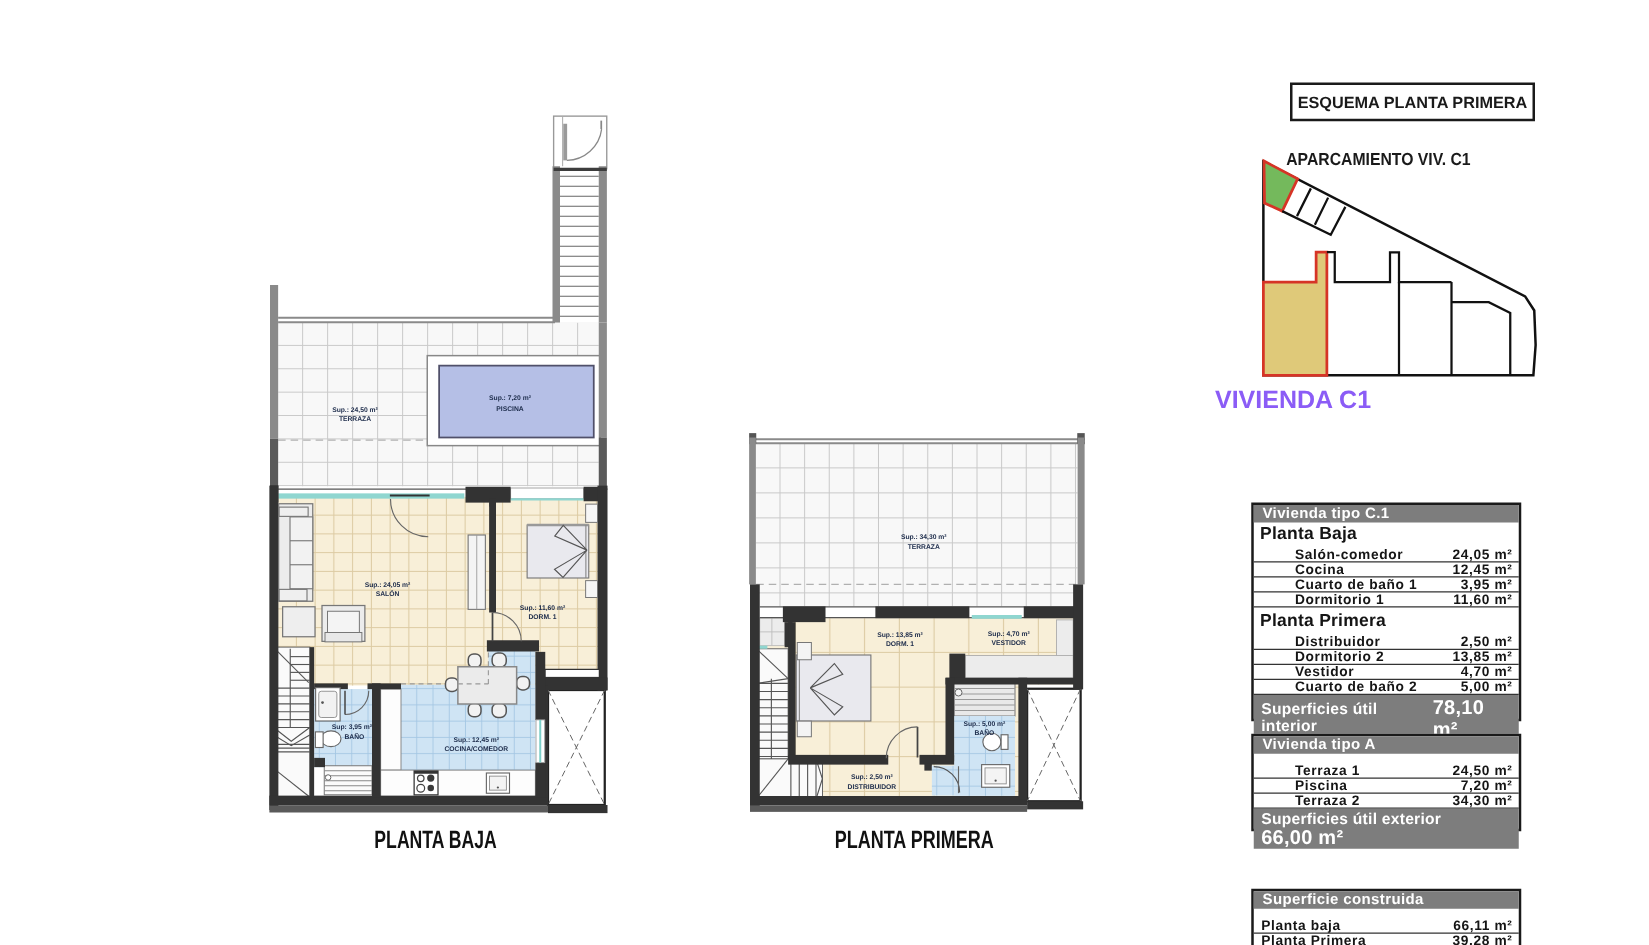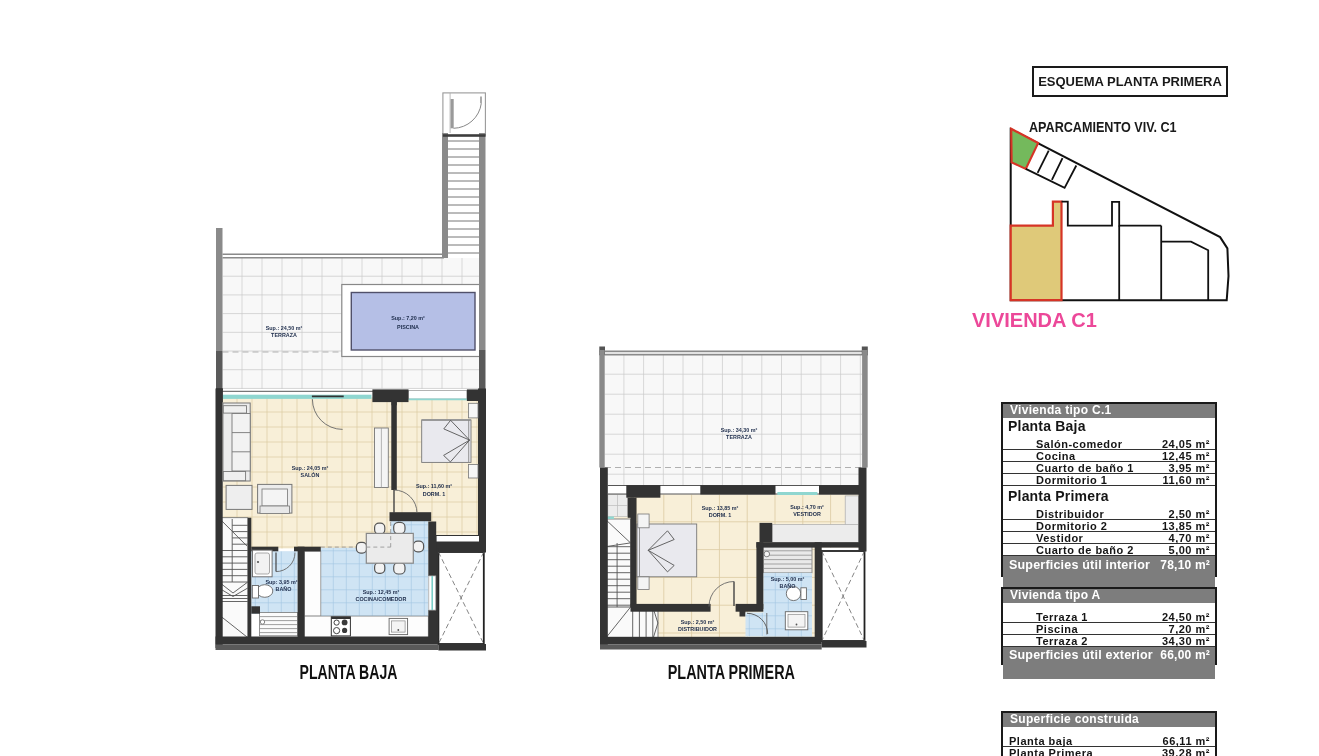--- a/index.html
+++ b/index.html
@@ -8,32 +8,32 @@
   .abs{position:absolute;}
   
   .tbl{position:absolute;left:1001px;width:216px;border:2px solid #1a1a1a;background:#fff;box-sizing:border-box;}
   .thead{background:#7d7d7d;color:#fff;font-weight:bold;font-size:12px;height:14px;line-height:13px;padding-left:7px;letter-spacing:.3px;}
   .tsec{color:#151515;font-weight:bold;font-size:14px;height:17px;line-height:17px;padding-left:5px;letter-spacing:.2px;}
   .trow{display:flex;justify-content:space-between;border-bottom:1px solid #333;box-sizing:border-box;
         font-size:11px;font-weight:bold;color:#151515;padding:0 5px 0 33px;height:12px;line-height:12px;letter-spacing:.5px;}
   .trow.noind{padding-left:6px;}
   .tfoot{background:#7d7d7d;color:#fff;font-weight:bold;display:flex;justify-content:space-between;
          font-size:12.5px;padding:1px 5px 16px 6px;letter-spacing:.2px;align-items:baseline;}
-  .tfoot .v{font-size:12px;}
+  .tfoot .v{font-size:16px;}
   .gap{height:3px;}
 </style>
 </head>
 <body>
 
 <div class="abs" style="left:1032px;top:66px;width:196px;height:30.5px;border:2px solid #1a1a1a;box-sizing:border-box;
      display:flex;align-items:center;justify-content:center;font-weight:bold;font-size:13px;color:#1a1a1a;white-space:nowrap;text-align:center;">ESQUEMA PLANTA PRIMERA</div>
 
 <div class="abs" style="left:1029px;top:119px;font-weight:bold;font-size:14px;color:#1a1a1a;transform:scaleX(.9);transform-origin:0 0;white-space:nowrap;">APARCAMIENTO VIV. C1</div>
 
-<div class="abs" style="left:972px;top:309px;font-weight:bold;font-size:20px;color:#ec4899;">VIVIENDA C1</div>
+<div class="abs" style="left:972px;top:309px;font-weight:bold;font-size:20px;color:#8b5cf6;">VIVIENDA C1</div>
 
 <div class="tbl" style="top:402px;height:175px;">
   <div class="thead">Vivienda tipo C.1</div>
   <div class="tsec">Planta Baja</div>
   <div class="gap" style="height:3px"></div>
   <div class="trow">
       <span>Salón-comedor</span>
       <span>24,05 m²</span>
     </div>
   <div class="trow">
@@ -80,21 +80,21 @@
       <span>24,50 m²</span>
     </div>
   <div class="trow">
       <span>Piscina</span>
       <span>7,20 m²</span>
     </div>
   <div class="trow">
       <span>Terraza 2</span>
       <span>34,30 m²</span>
     </div>
-  <div class="tfoot" style="height:15px;">
+  <div class="tfoot" style="height:15px;flex-direction:column;">
       <span>Superficies útil exterior</span>
       <span class="v">66,00 m²</span>
     </div>
 </div>
 
 <div class="tbl" style="top:711px;height:64px;">
   <div class="thead">Superficie construida</div>
   <div class="gap" style="height:8px"></div>
   <div class="trow noind">
       <span>Planta baja</span>

